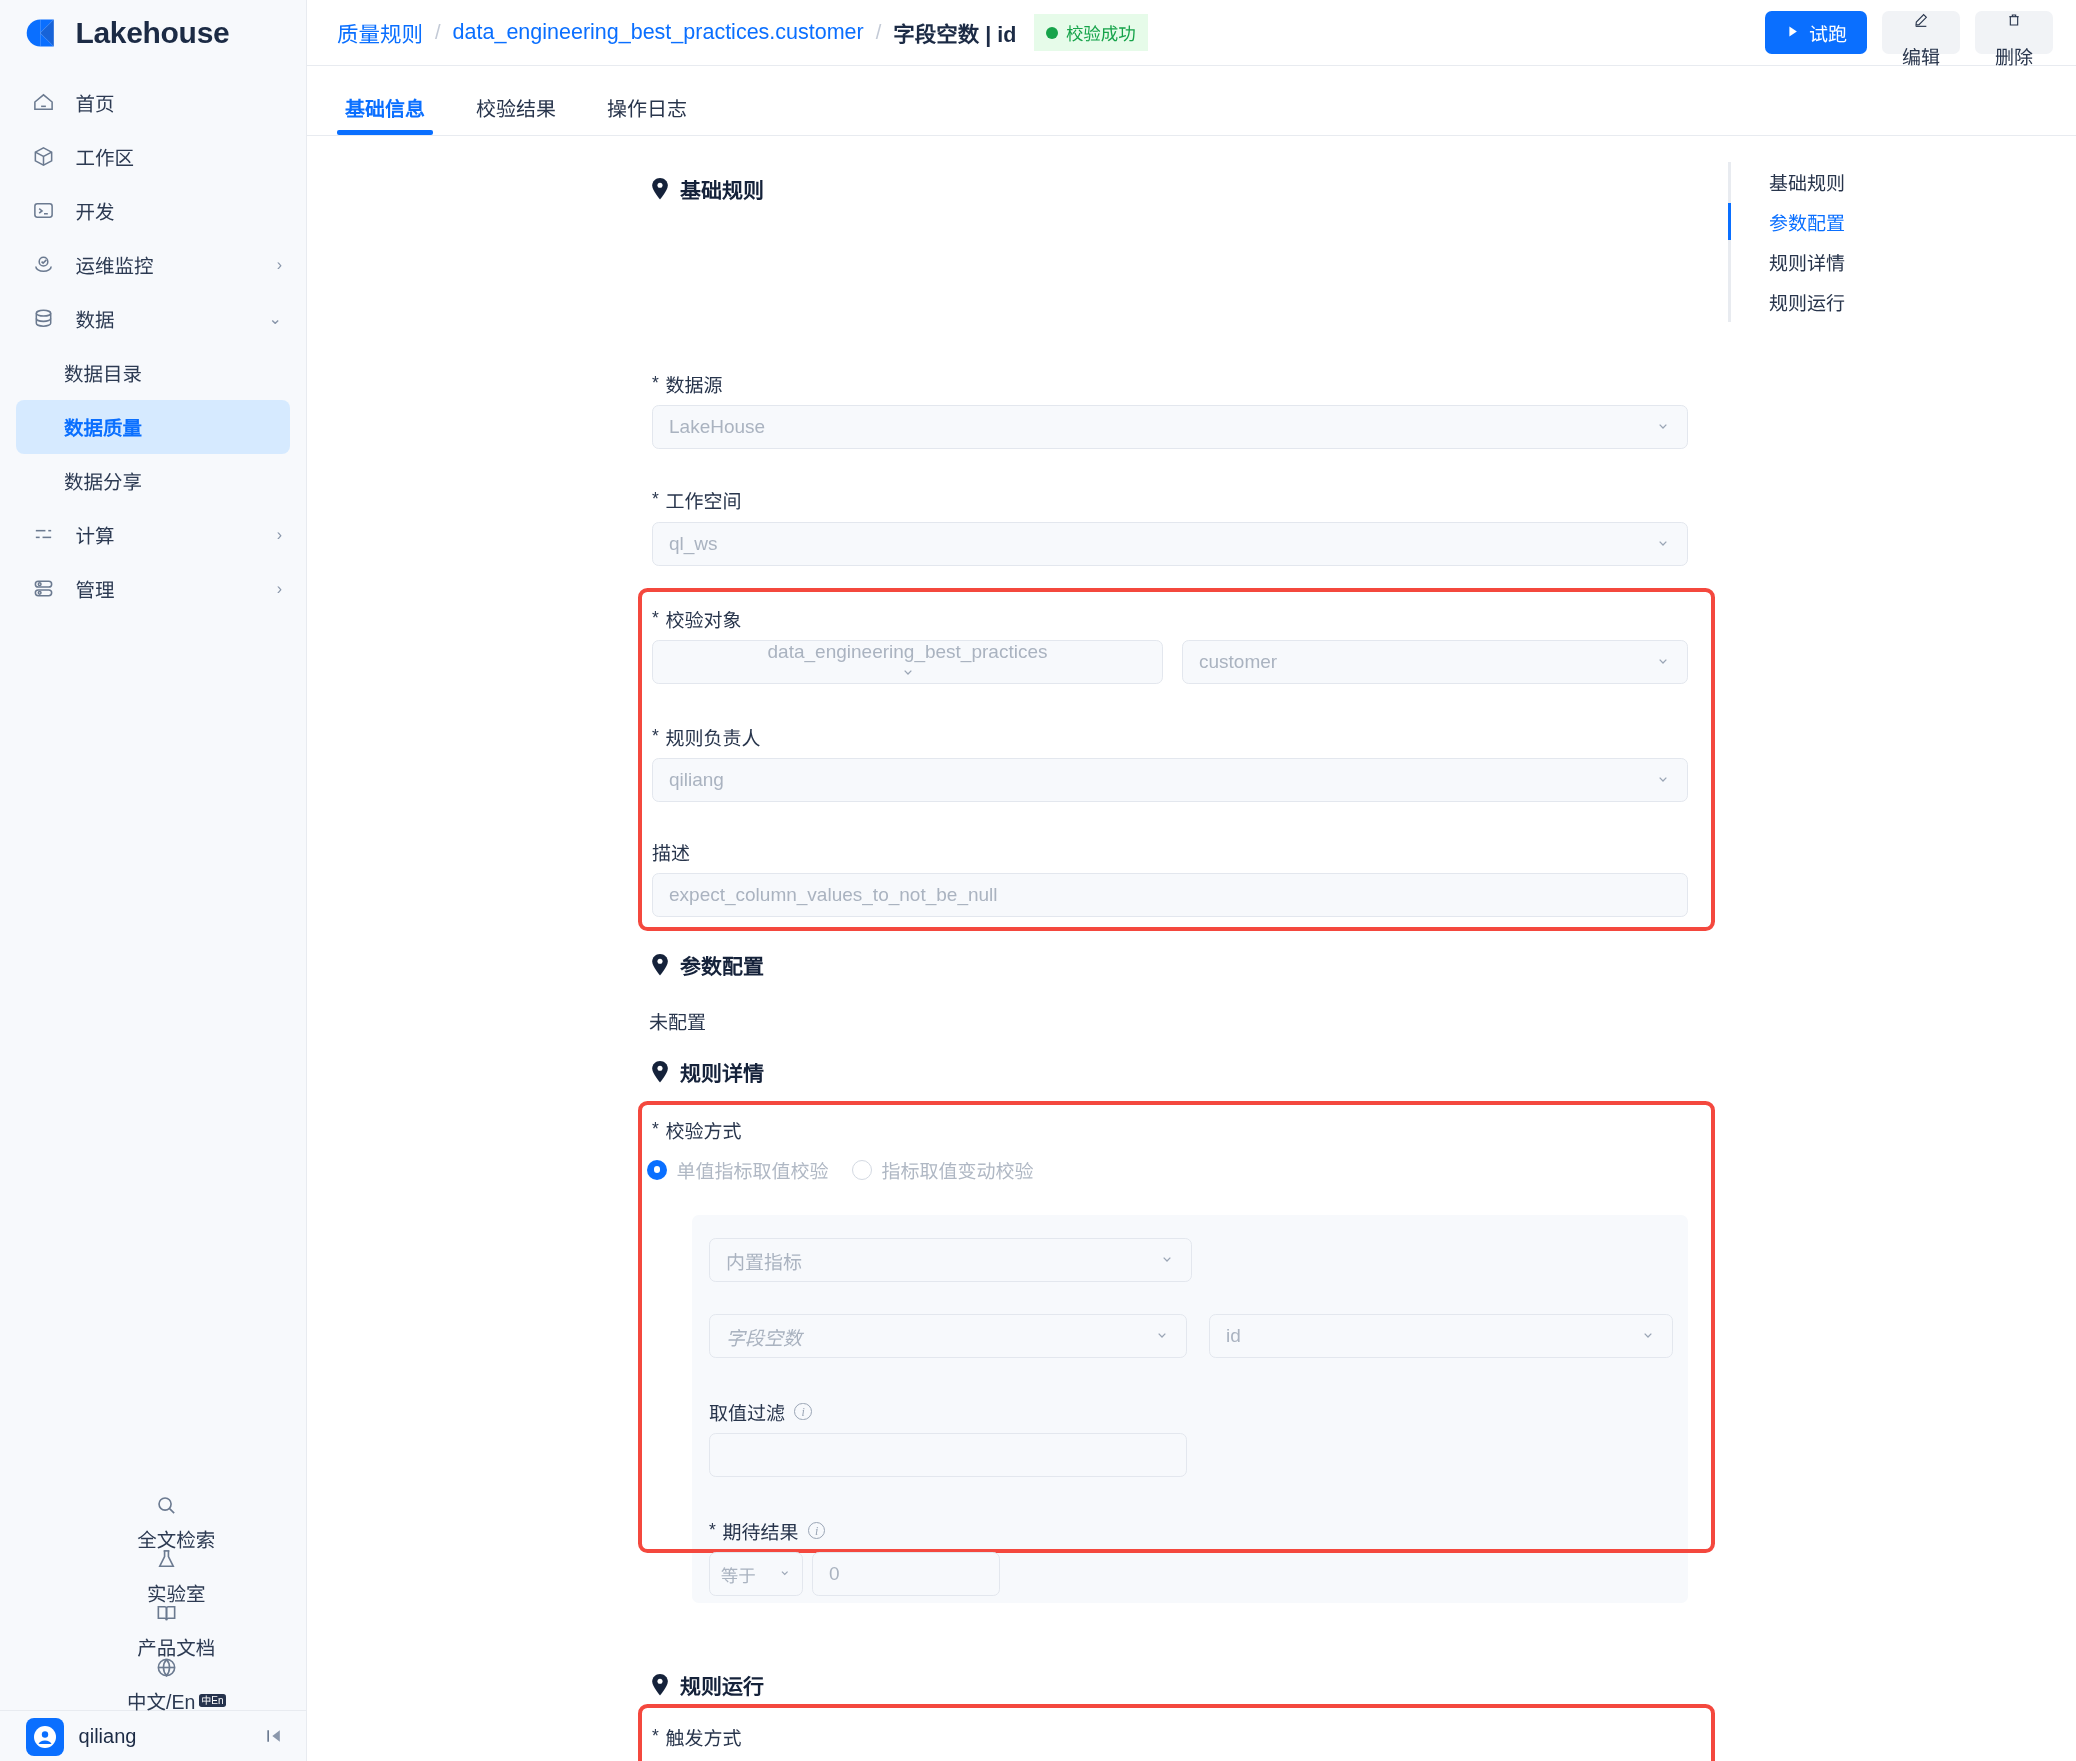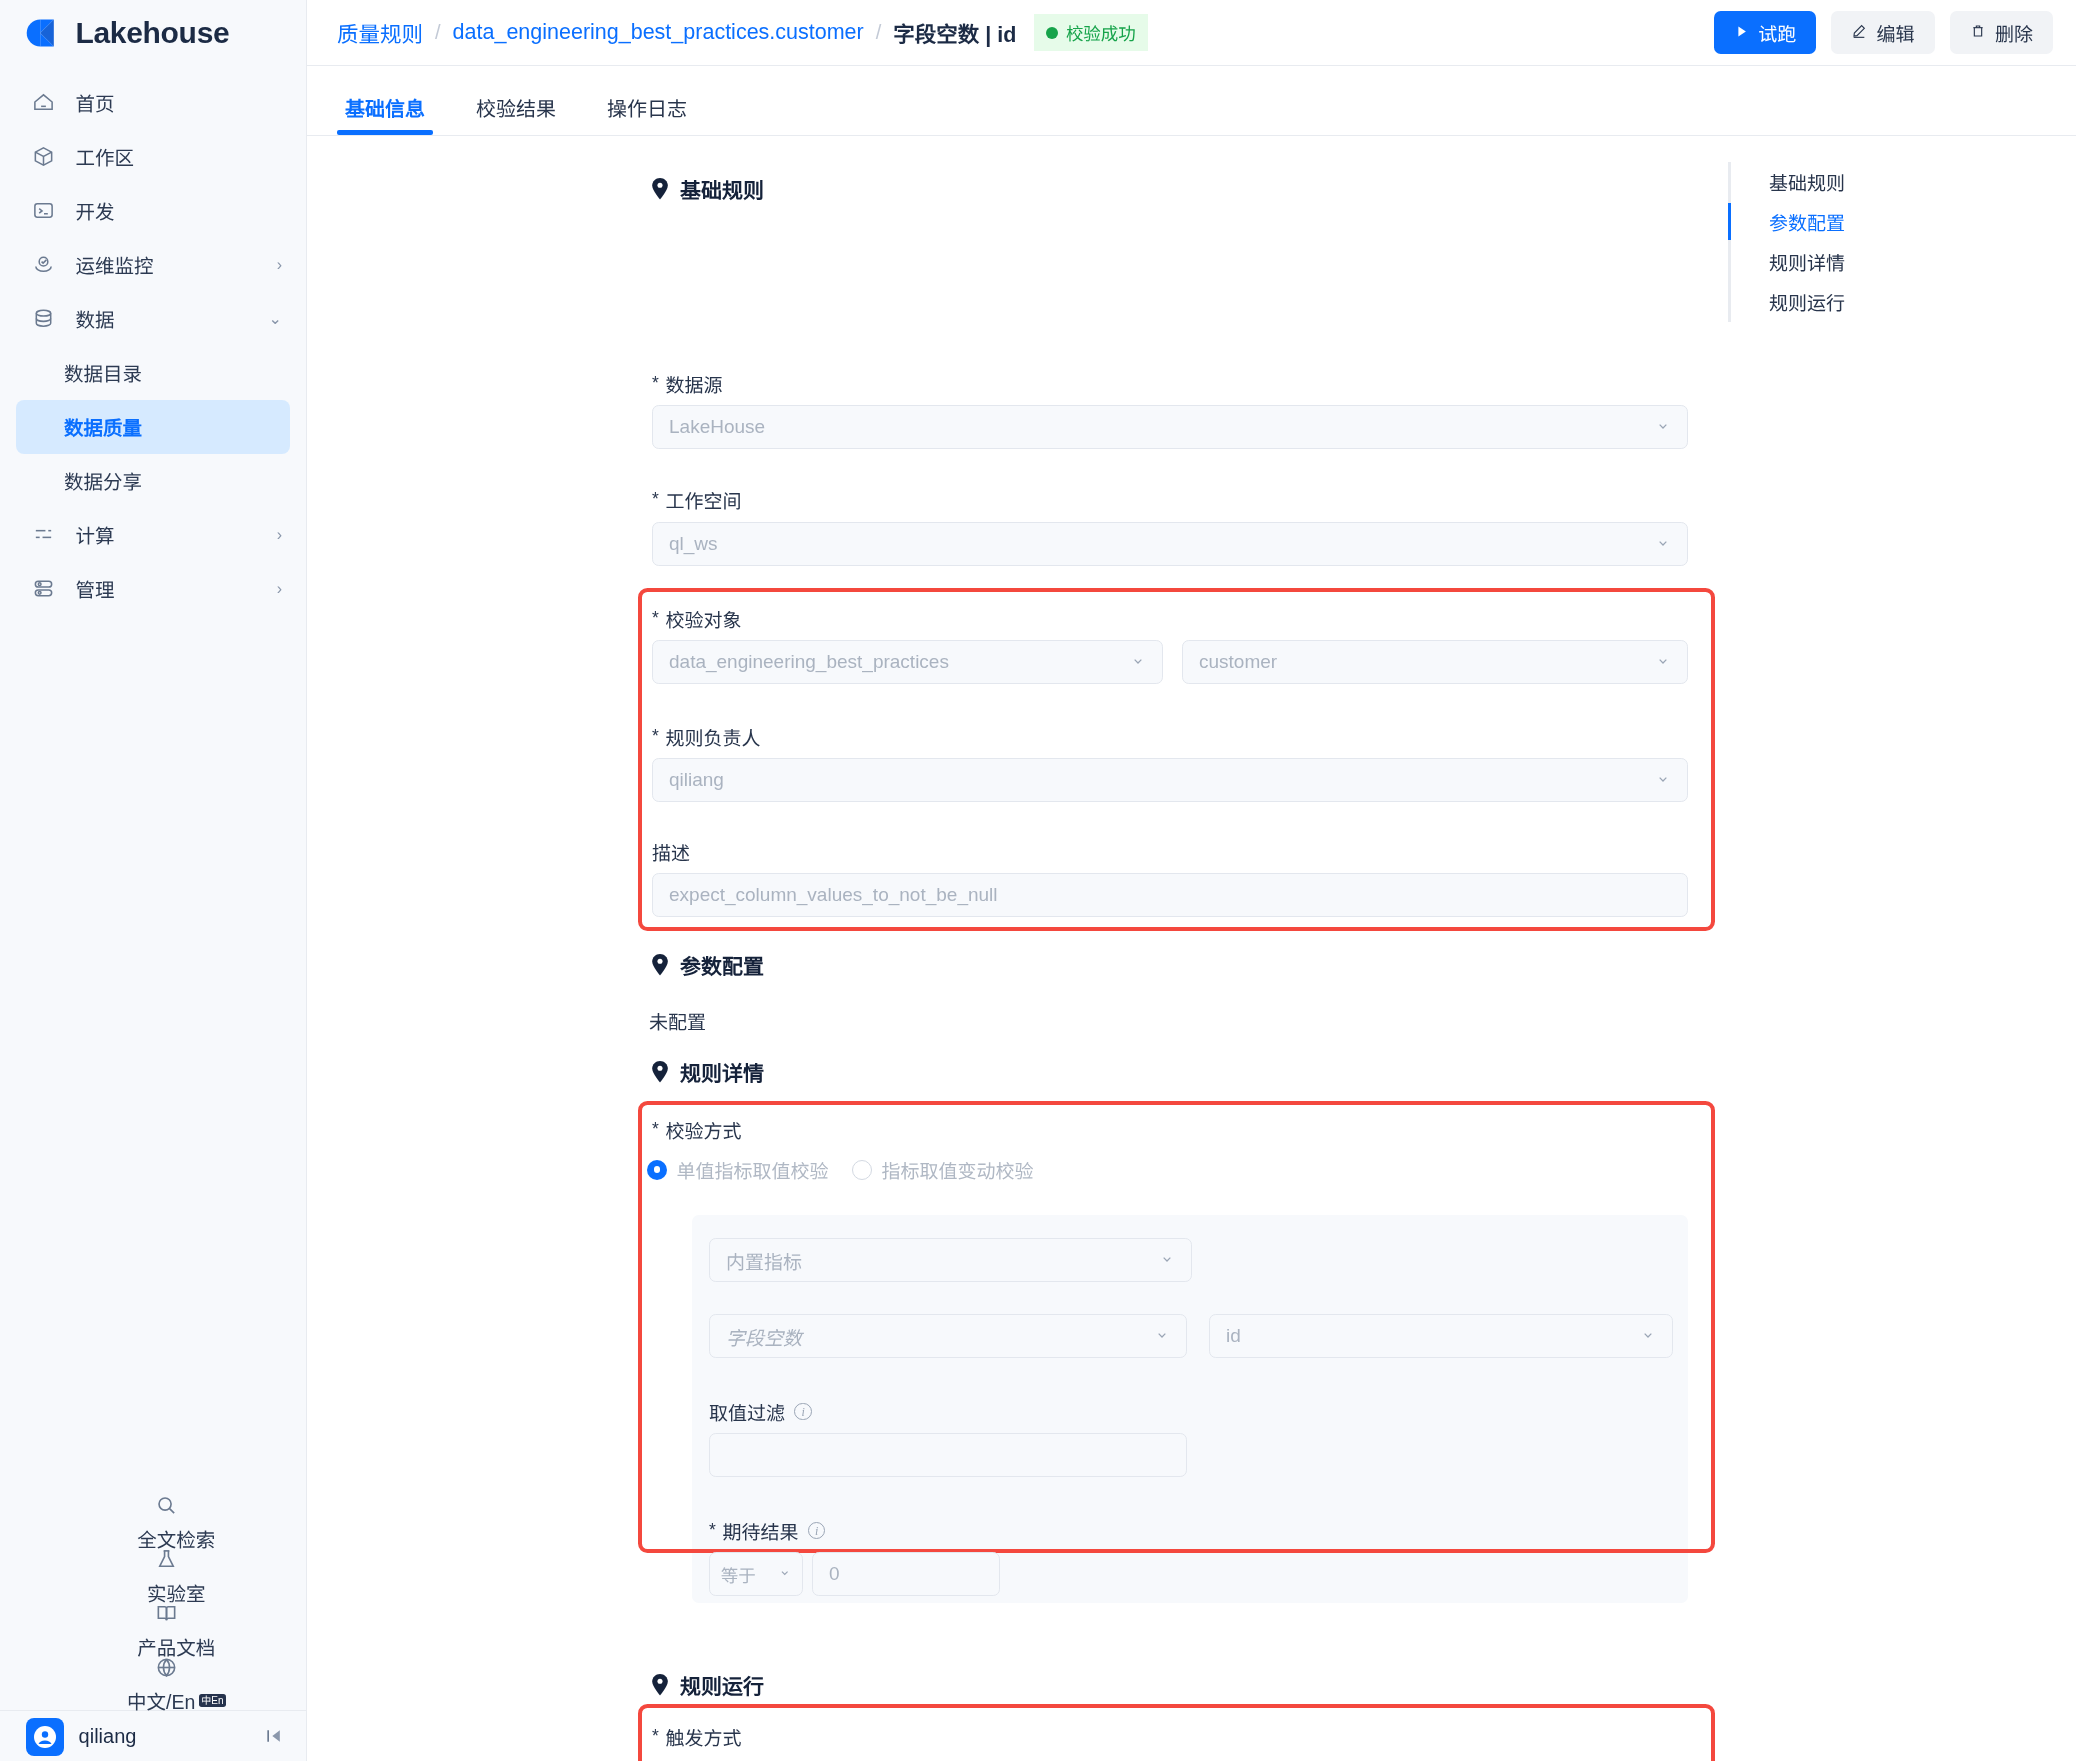--- a/index.html
+++ b/index.html
@@ -82,21 +82,21 @@
     white-space: nowrap;
   }
   .status-dot { width: 12px; height: 12px; border-radius: 50%; background: #16a34a; display:inline-block; }
   .top-actions { display: flex; align-items: center; gap: 15px; }
   .btn {
     height: 43px; border-radius: 6.7px; display: flex; align-items: center;
     gap: 9.4px; padding: 0 20px; font-size: 19px; cursor: pointer; border: none;
     font-family: inherit;
   }
   .btn-primary { background: #0a6fff; color: #fff; }
-  .btn-ghost { background: #f1f3f6; color: #28354c; }
+  .btn-ghost { background: #f1f3f6; color: #28354c; flex-direction: column; }
 
   .tabsbar {
     height: 70px; display: flex; align-items: flex-end; gap: 0;
     padding: 0 0 0 30px; border-bottom: 1.3px solid #e8ebf0; flex: 0 0 70px; background: #fff;
   }
   .tab {
     font-size: 20px; color: #28354c; padding: 0 8px 13.5px 8px; margin-right: 35px;
     cursor: pointer; position: relative;
   }
   .tab.active { color: #0a6fff; font-weight: 600; }
@@ -435,21 +435,21 @@
               </svg>
           </span>
         </div>
 
         <div class="hl-box" style="left:331px; top:452px; width:1077px; height:343px;"></div>
 
         <div class="field-label abs" style="left:345px; top:469px;">
           <span class="req-star">*</span>
           <span>校验对象</span>
         </div>
-        <div class="inp abs" style="left:345px; top:504px; width:511px;">
+        <div class="inp abs" style="left:345px; top:504px; width:511px;flex-direction:column;">
           <span class="val">data_engineering_best_practices</span>
           <span class="caret-dn">
             <svg width="16" height="16" viewBox="0 0 24 24" fill="none" stroke="#9aa5b5" stroke-width="1.9">
                 <path d="M7 10 L12 15 L17 10"></path>
               </svg>
           </span>
         </div>
         <div class="inp abs" style="left:875px; top:504px; width:506px;">
           <span class="val">customer</span>
           <span class="caret-dn">

